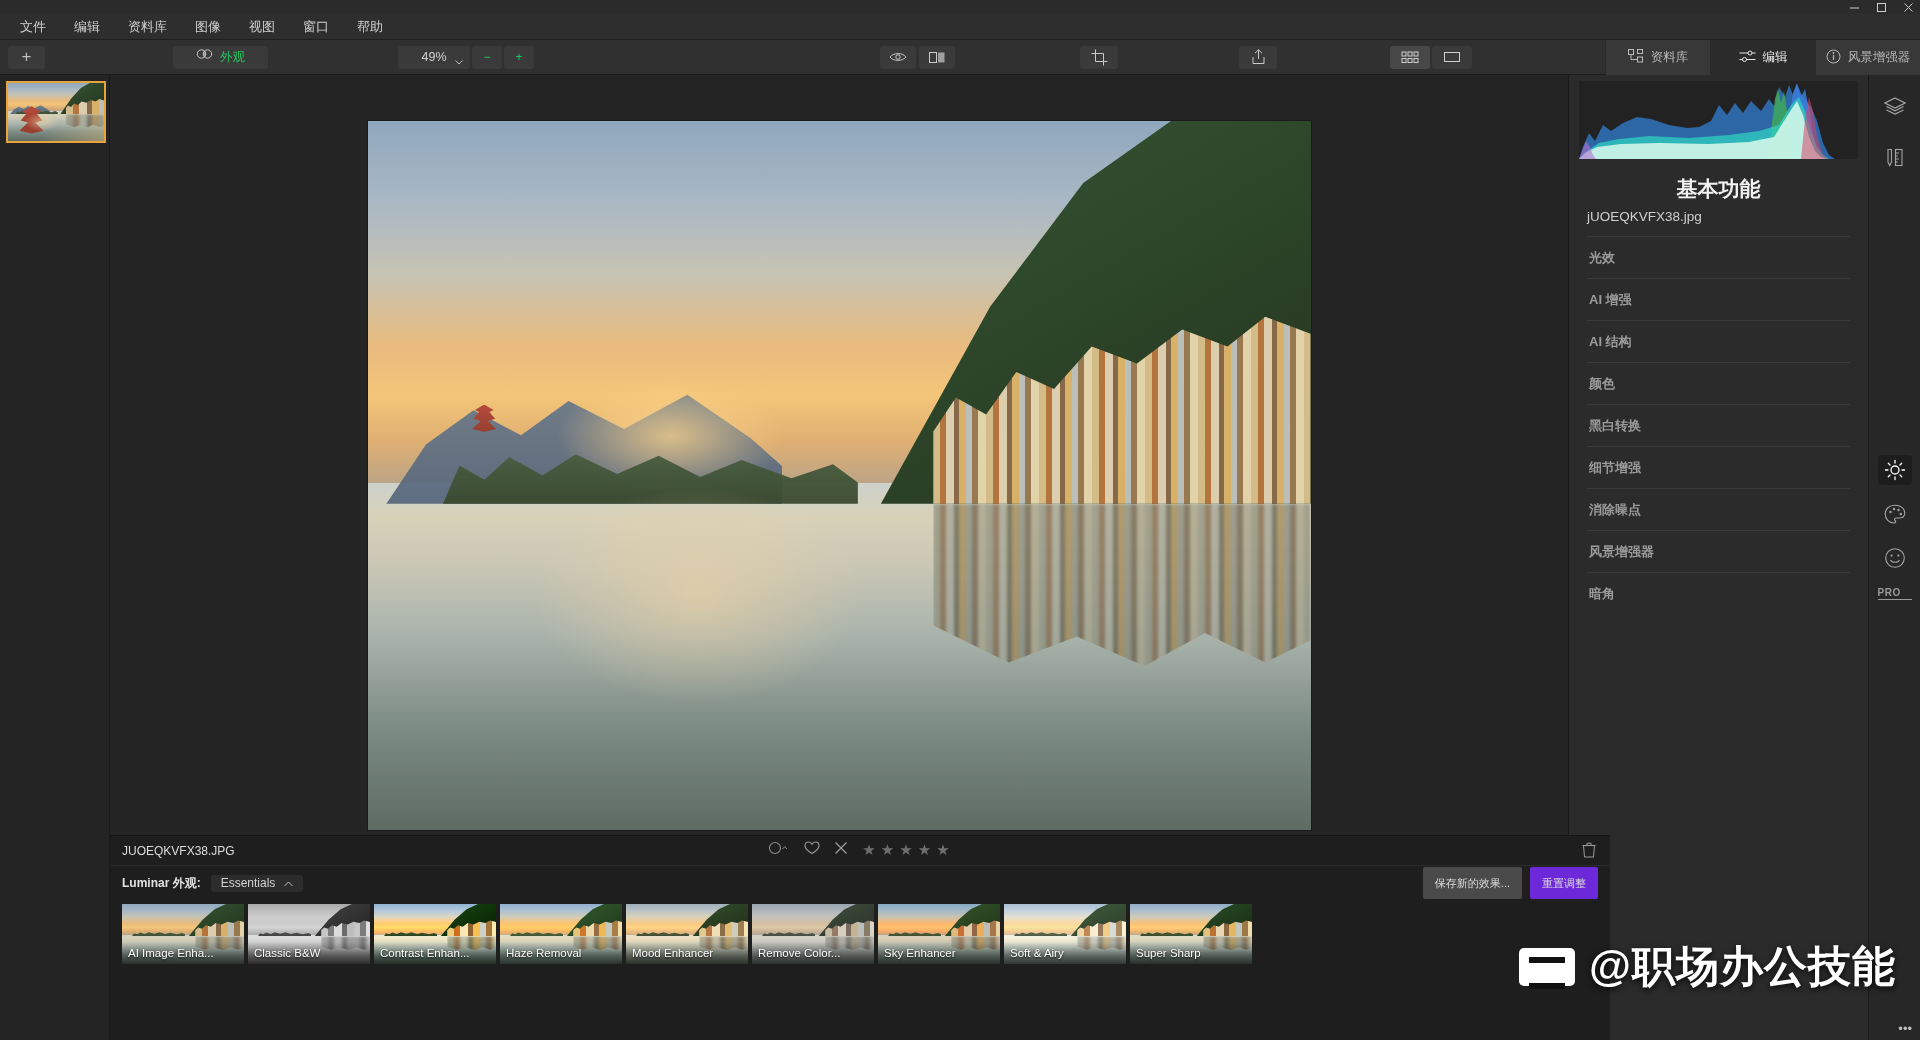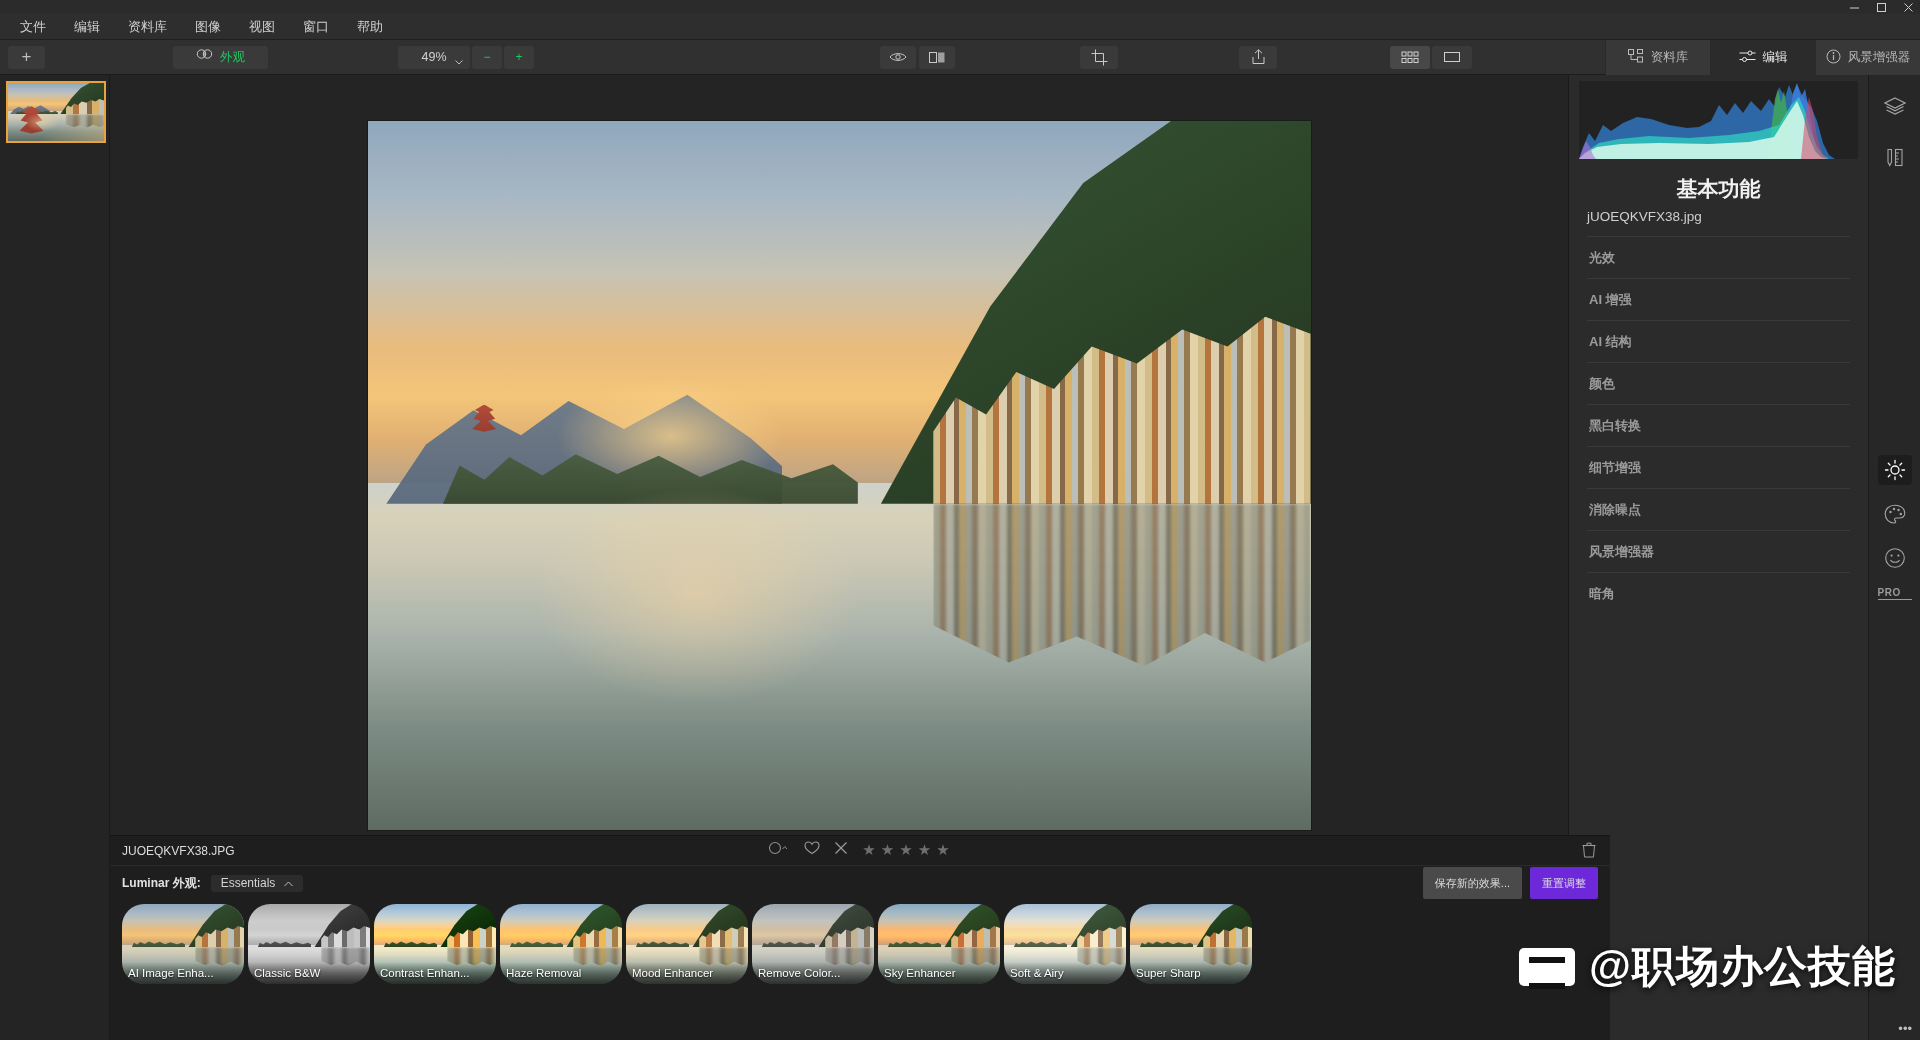--- a/index.html
+++ b/index.html
@@ -131,21 +131,21 @@
     display:flex; align-items:center; gap:9px; font-size:12px; color:#d4d4d4; cursor:default;
   }
   .looks-actions { position:absolute; right:12px; display:flex; gap:8px; }
   .act-btn {
     height:32px; padding:0 12px; border-radius:2px; font-size:11px; color:#dcdcdc;
     display:flex; align-items:center; justify-content:center; cursor:default;
   }
   .act-btn.grey { background:#4a4a4a; }
   .act-btn.blue { background:#6d28d9; }
   .presets { display:flex; gap:4px; padding:4px 0 0 12px; }
-  .preset { width:122px; height:80px; position:relative; overflow:hidden; cursor:default;border-radius:22px; }
+  .preset { width:122px; height:60px; position:relative; overflow:hidden; cursor:default; }
   .preset .pname {
     position:absolute; left:0; right:0; bottom:0; height:22px;
     display:flex; align-items:center; padding-left:6px;
     font-size:11.5px; color:#fff; text-shadow:0 1px 2px rgba(0,0,0,.85);
     background:linear-gradient(to top, rgba(0,0,0,.55), rgba(0,0,0,0));
     white-space:nowrap; overflow:hidden;
   }
   
   .watermark {
     position:absolute; right:24px; bottom:44px; display:flex; align-items:center; gap:14px;

